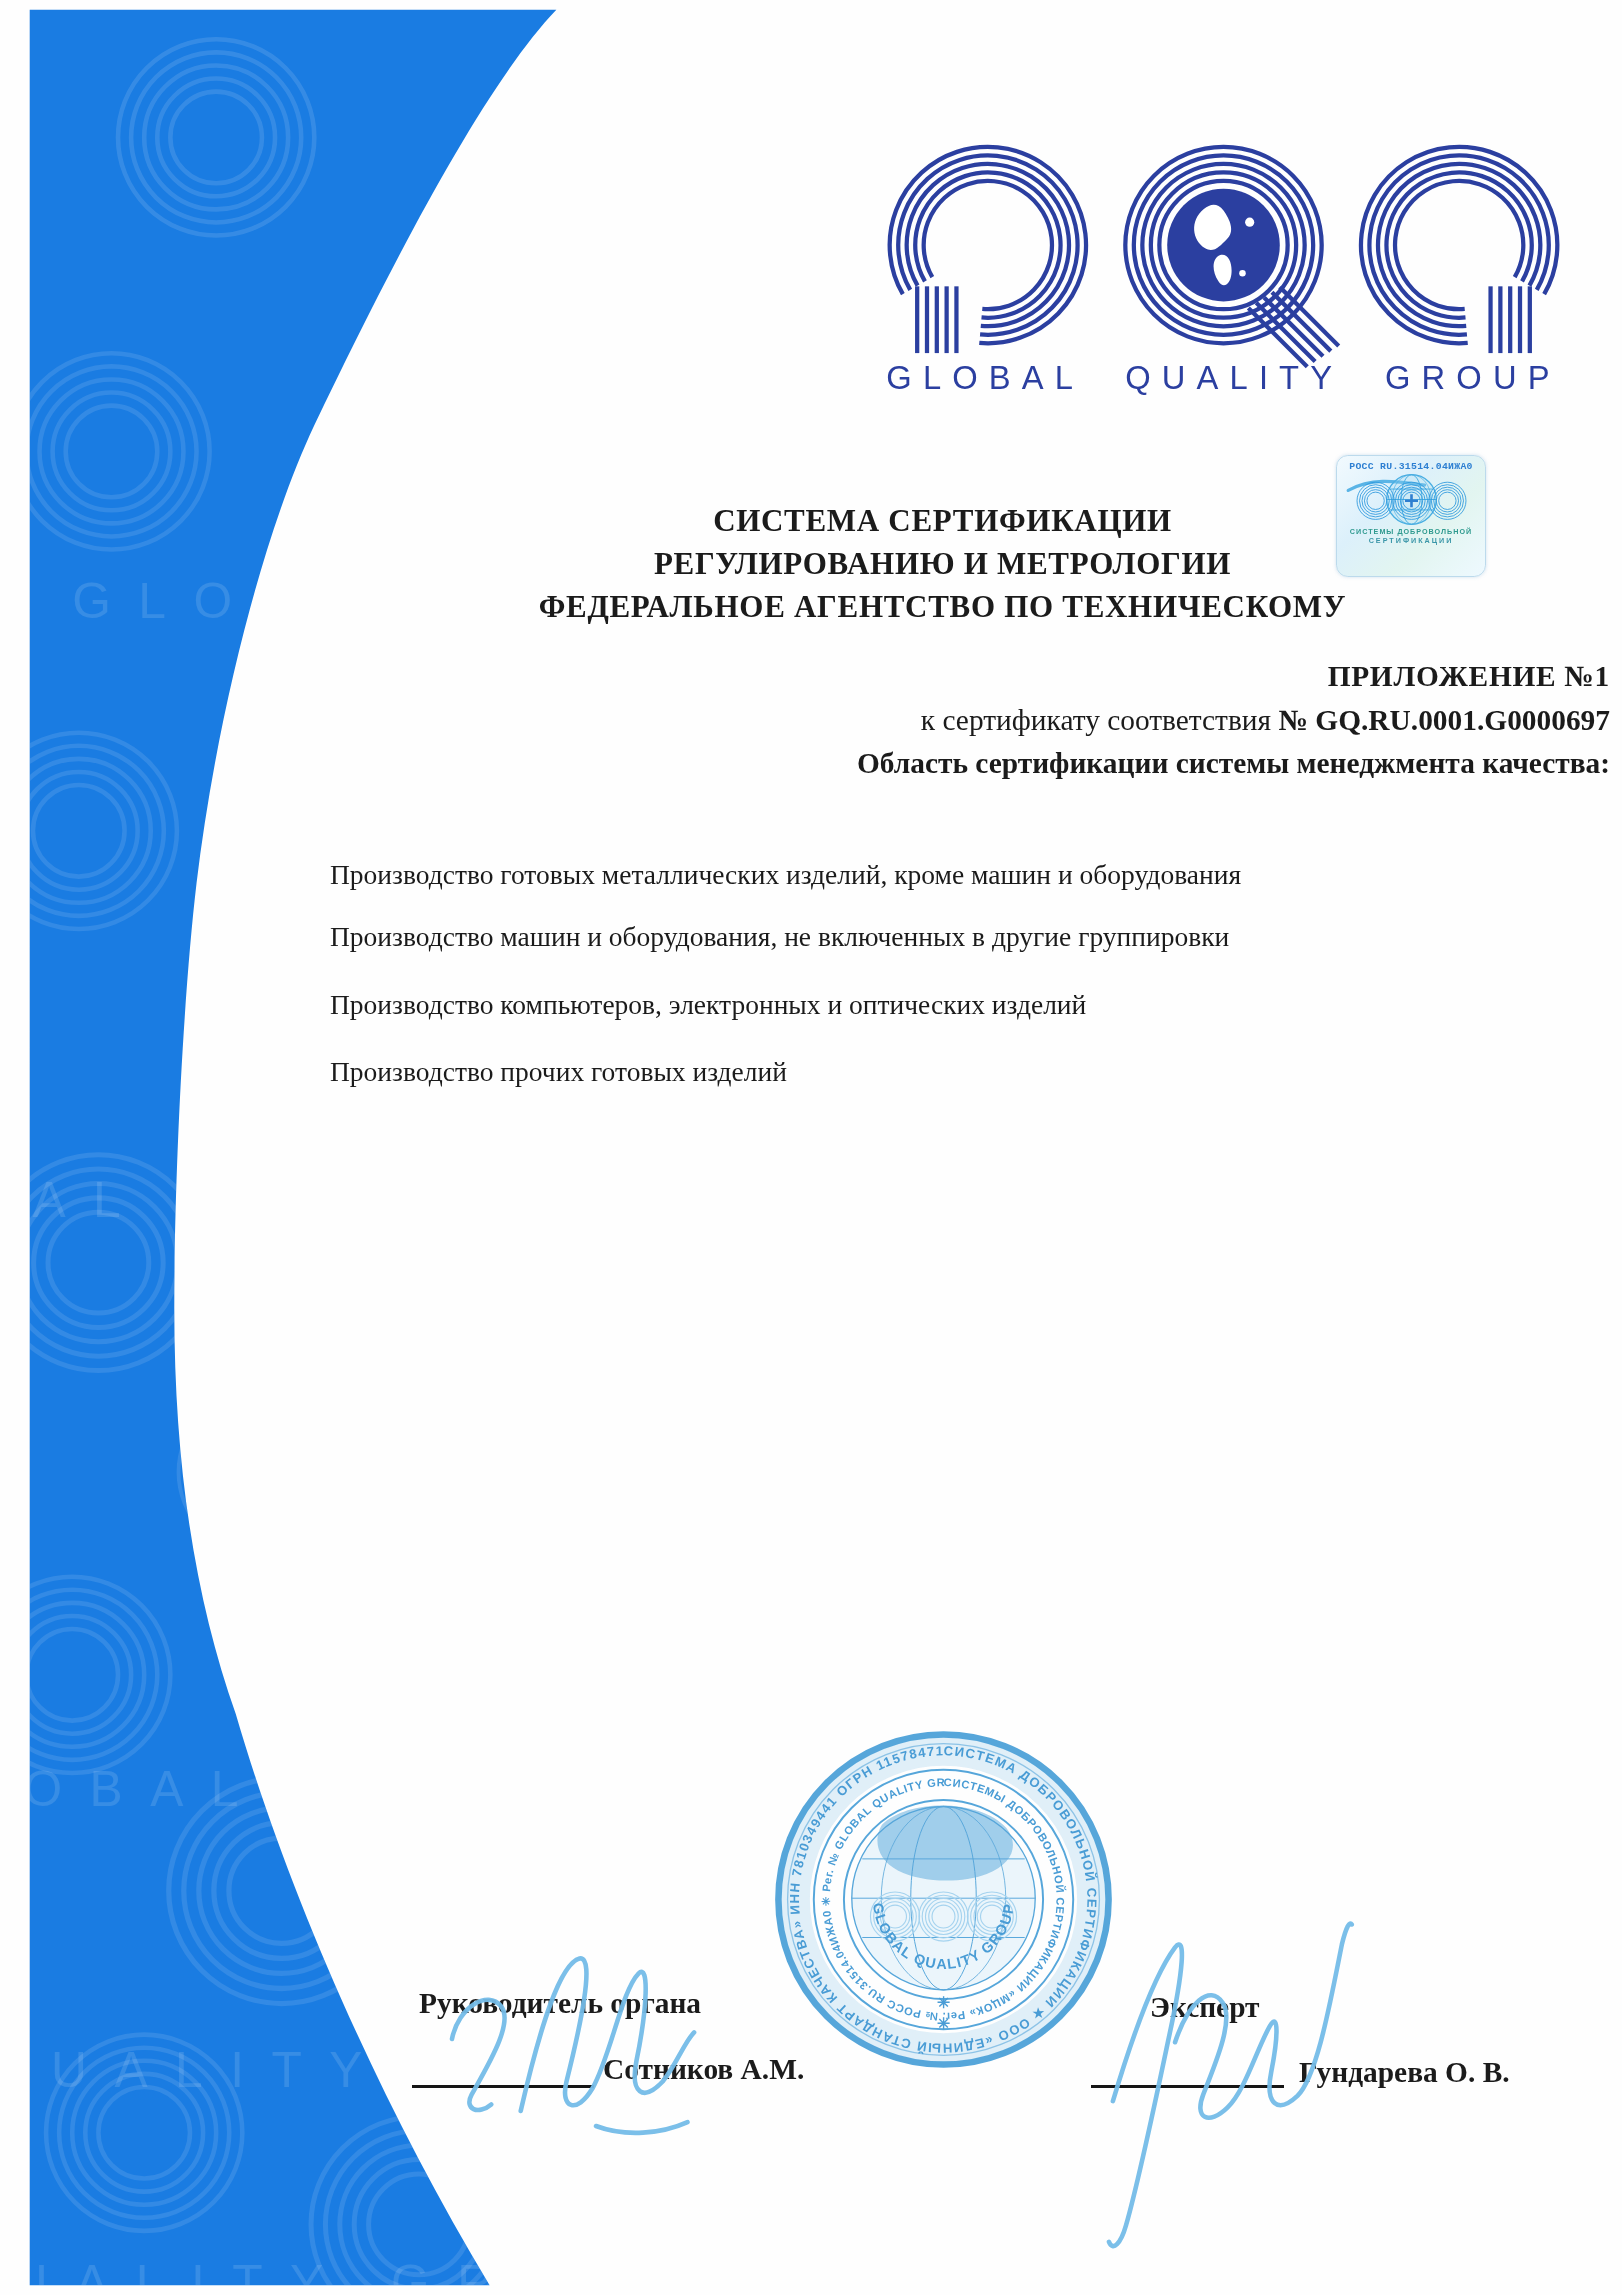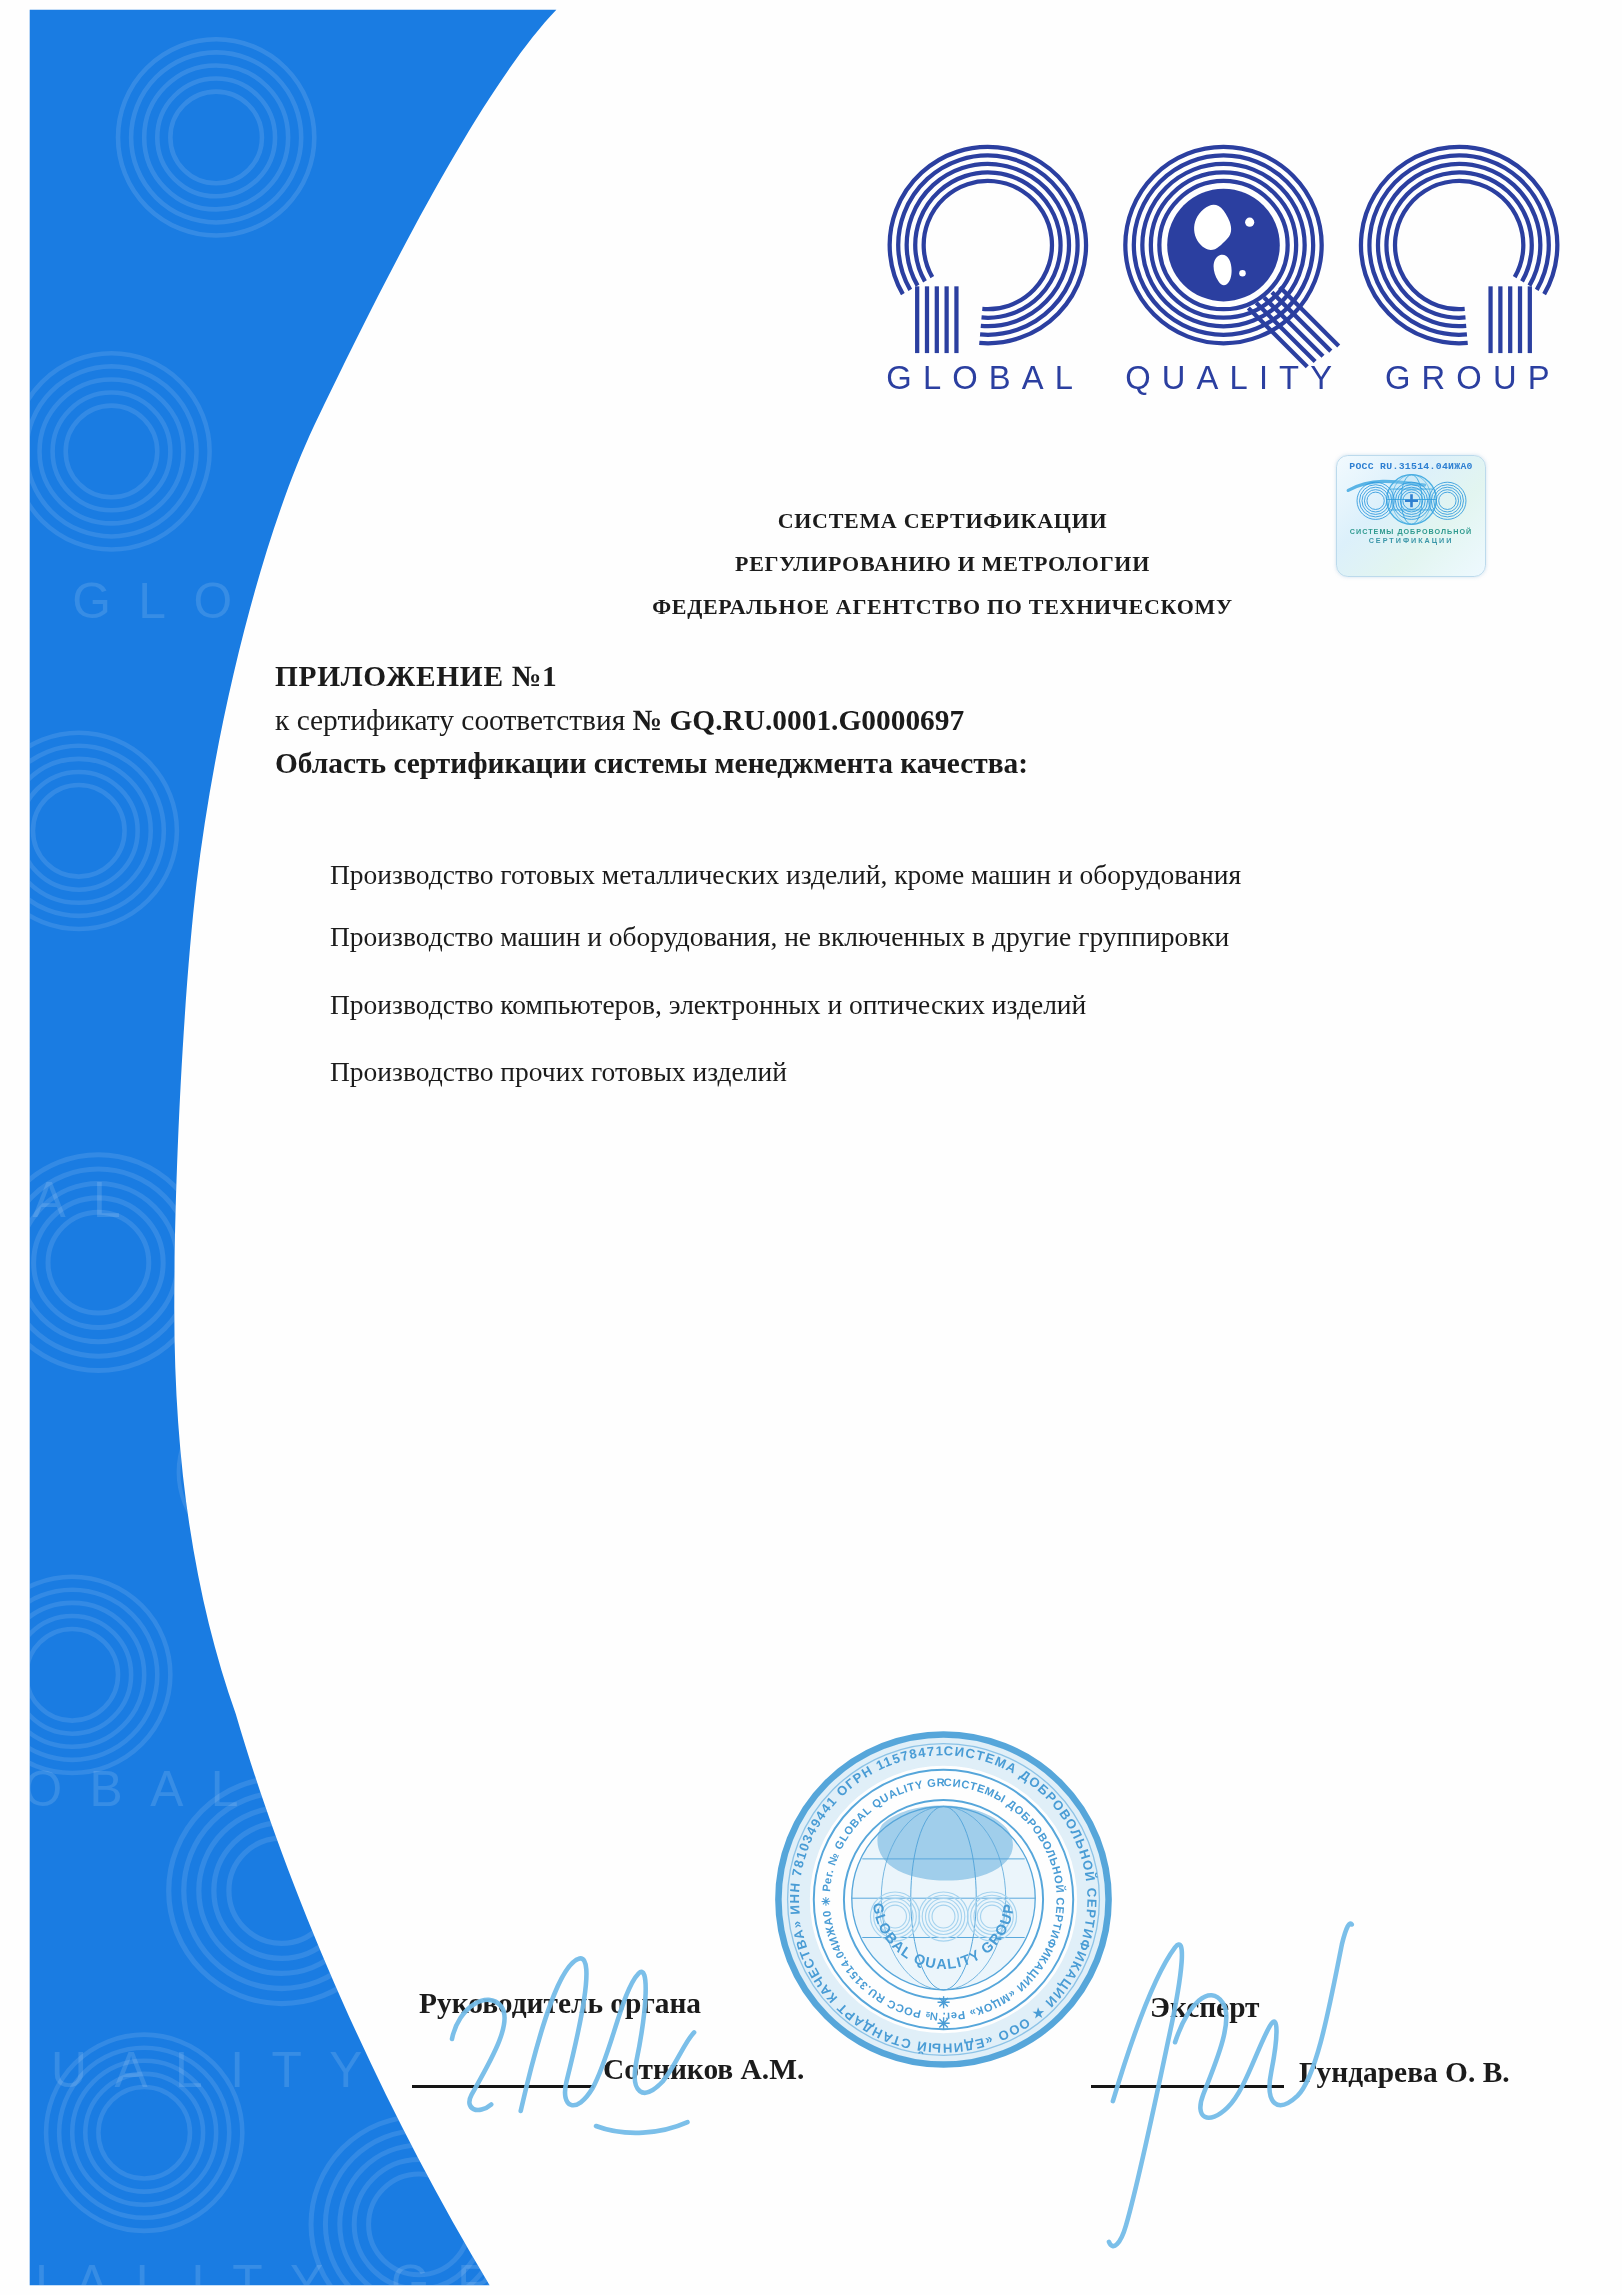--- a/index.html
+++ b/index.html
@@ -11,24 +11,24 @@
     font-family:"Liberation Serif",serif;
     color:#1b1b1b;
   }
   .abs{position:absolute;}
   svg{display:block;}
 
   
   .doc-header{
     left:275px;top:499px;width:1335px;
     text-align:center;
-    font-weight:bold;font-size:22px;line-height:43px;
+    font-weight:bold;font-size:31px;line-height:43px;
     letter-spacing:0.7px;
   }
-  .appendix-line{left:275px;width:1335px;text-align:left;font-size:29.4px;}
+  .appendix-line{left:275px;width:1335px;text-align:right;font-size:29.4px;}
   .appendix-title{top:660px;font-weight:bold;letter-spacing:0.7px;}
   .cert-line{top:704px;}
   .cert-line .bold{font-weight:bold;}
   .scope-heading{top:747px;font-weight:bold;}
 
   
   .scope-item{
     left:330px;width:1243px;
     font-size:27.5px;white-space:nowrap;
   }

